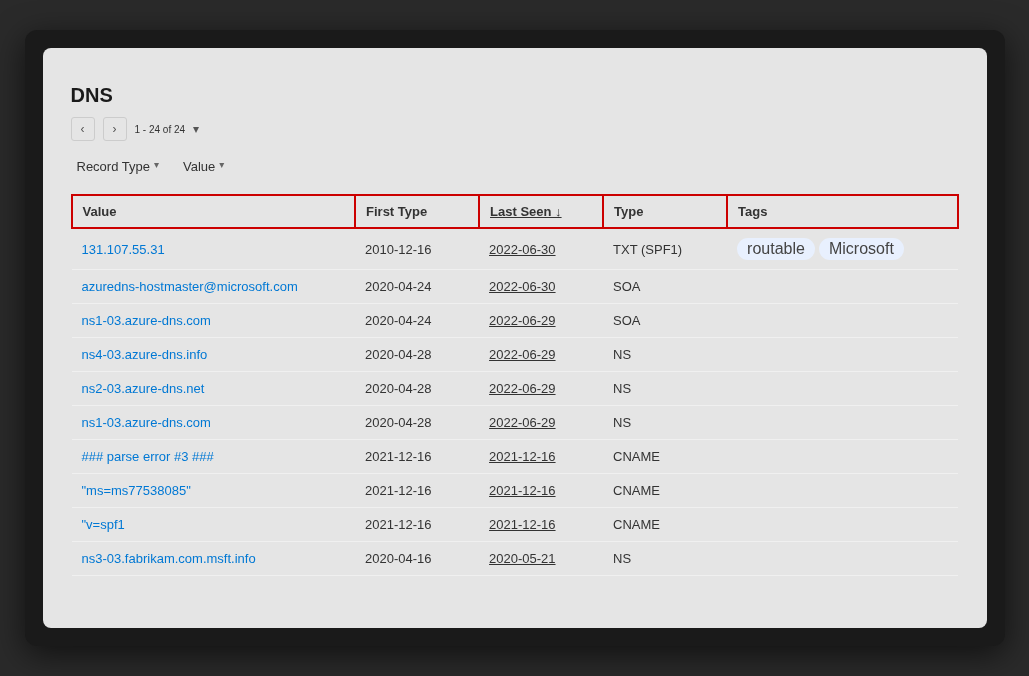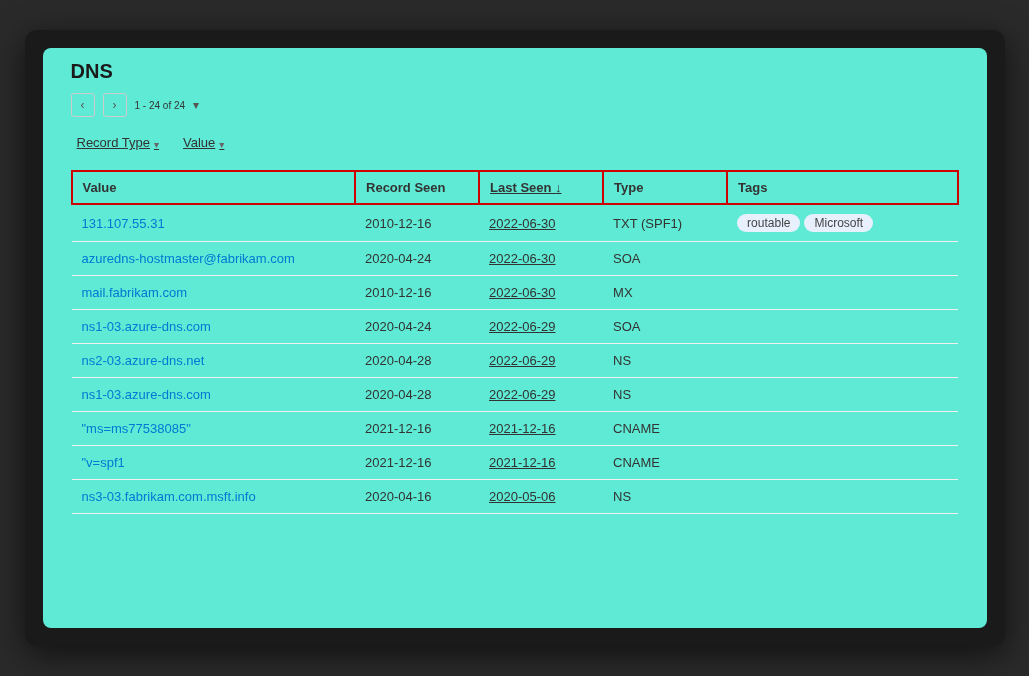--- a/index.html
+++ b/index.html
@@ -12,23 +12,23 @@
       font-family: 'Segoe UI', Arial, sans-serif;
     }
     .window-container {
       background: #1a1a1a;
       border-radius: 12px;
       padding: 18px;
       width: 980px;
       box-shadow: 0 8px 32px rgba(0,0,0,0.6);
     }
     .panel {
-      background: #5eead4;
+      background: #e5e5e5;
       border-radius: 8px;
-      padding: 12px 28px;
+      padding: 36px 28px;
       min-height: 580px;
     }
     .page-title {
       font-size: 20px;
       font-weight: 600;
       color: #1a1a1a;
       margin-bottom: 10px;
     }
     .pagination-row {
       display: flex;
@@ -62,28 +62,27 @@
       gap: 2px;
     }
     .filter-row {
       display: flex;
       align-items: center;
       gap: 12px;
       margin-bottom: 16px;
     }
     .filter-btn {
       display: flex;
-      align-items: flex-end;
+      align-items: flex-start;
       gap: 4px;
       font-size: 13px;
       color: #333;
       cursor: pointer;
       padding: 4px 6px;
       border-radius: 3px;
-      text-decoration: underline;
     }
     .chevron { font-size: 10px; color: #666; }
     table {
       width: 100%;
       border-collapse: collapse;
     }
     thead tr {
       border-bottom: 1px solid #e0e0e0;
     }
     th {
@@ -106,21 +105,21 @@
     }
     td.link-cell a {
       color: #0078d4;
       text-decoration: none;
       margin-top: 11px;
     }
     .tag {
       display: inline-block;
       padding: 2px 10px;
       border-radius: 12px;
-      font-size: 12px;
+      font-size: 16px;
       background: #e8f0fe;
       color: #444;
       margin-right: 4px;
     }
     .col-value { width: 32%; }
     .col-first { width: 14%; }
     .col-last { width: 14%; text-decoration: underline; }
     .col-type { width: 14%; margin-left: 38px; }
     .col-tags { width: 26%; }
   </style>
@@ -147,87 +146,94 @@
       <div class="filter-btn">
         <span>Value</span>
         <span class="chevron">▾</span>
       </div>
     </div>
 
     <table>
       <thead>
         <tr>
           <th class="col-value highlighted">Value</th>
-          <th class="col-first highlighted">Record Seen</th>
+          <th class="col-first highlighted">First Type</th>
           <th class="col-last highlighted">Last Seen ↓</th>
           <th class="col-type highlighted">Type</th>
           <th class="col-tags highlighted">Tags</th>
         </tr>
       </thead>
       <tbody id="table-body">
       <tr>
             <td class="link-cell col-value"><a href="#">131.107.55.31</a></td>
             <td class="col-first">2010-12-16</td>
             <td class="col-last">2022-06-30</td>
             <td class="col-type">TXT (SPF1)</td>
             <td class="col-tags"><span class="tag">routable</span><span class="tag">Microsoft</span></td>
           </tr>
           <tr>
-            <td class="link-cell col-value"><a href="#">azuredns-hostmaster@fabrikam.com</a></td>
+            <td class="link-cell col-value"><a href="#">azuredns-hostmaster@microsoft.com</a></td>
             <td class="col-first">2020-04-24</td>
             <td class="col-last">2022-06-30</td>
             <td class="col-type">SOA</td>
             <td class="col-tags"></td>
           </tr>
           <tr>
-            <td class="link-cell col-value"><a href="#">mail.fabrikam.com</a></td>
-            <td class="col-first">2010-12-16</td>
-            <td class="col-last">2022-06-30</td>
-            <td class="col-type">MX</td>
-            <td class="col-tags"></td>
-          </tr>
-          <tr>
             <td class="link-cell col-value"><a href="#">ns1-03.azure-dns.com</a></td>
             <td class="col-first">2020-04-24</td>
             <td class="col-last">2022-06-29</td>
             <td class="col-type">SOA</td>
             <td class="col-tags"></td>
           </tr>
           <tr>
+            <td class="link-cell col-value"><a href="#">ns4-03.azure-dns.info</a></td>
+            <td class="col-first">2020-04-28</td>
+            <td class="col-last">2022-06-29</td>
+            <td class="col-type">NS</td>
+            <td class="col-tags"></td>
+          </tr>
+          <tr>
             <td class="link-cell col-value"><a href="#">ns2-03.azure-dns.net</a></td>
             <td class="col-first">2020-04-28</td>
             <td class="col-last">2022-06-29</td>
             <td class="col-type">NS</td>
             <td class="col-tags"></td>
           </tr>
           <tr>
             <td class="link-cell col-value"><a href="#">ns1-03.azure-dns.com</a></td>
             <td class="col-first">2020-04-28</td>
             <td class="col-last">2022-06-29</td>
             <td class="col-type">NS</td>
+            <td class="col-tags"></td>
+          </tr>
+          <tr>
+            <td class="link-cell col-value"><a href="#">### parse error #3 ###</a></td>
+            <td class="col-first">2021-12-16</td>
+            <td class="col-last">2021-12-16</td>
+            <td class="col-type">CNAME</td>
             <td class="col-tags"></td>
           </tr>
           <tr>
             <td class="link-cell col-value"><a href="#">"ms=ms77538085"</a></td>
             <td class="col-first">2021-12-16</td>
             <td class="col-last">2021-12-16</td>
             <td class="col-type">CNAME</td>
             <td class="col-tags"></td>
           </tr>
           <tr>
             <td class="link-cell col-value"><a href="#">"v=spf1</a></td>
             <td class="col-first">2021-12-16</td>
             <td class="col-last">2021-12-16</td>
             <td class="col-type">CNAME</td>
             <td class="col-tags"></td>
           </tr>
           <tr>
             <td class="link-cell col-value"><a href="#">ns3-03.fabrikam.com.msft.info</a></td>
             <td class="col-first">2020-04-16</td>
-            <td class="col-last">2020-05-06</td>
+            <td class="col-last">2020-05-21</td>
             <td class="col-type">NS</td>
             <td class="col-tags"></td>
           </tr>
         </tbody>
     </table>
 
   </div>
 </div>
 
 </body></html>

